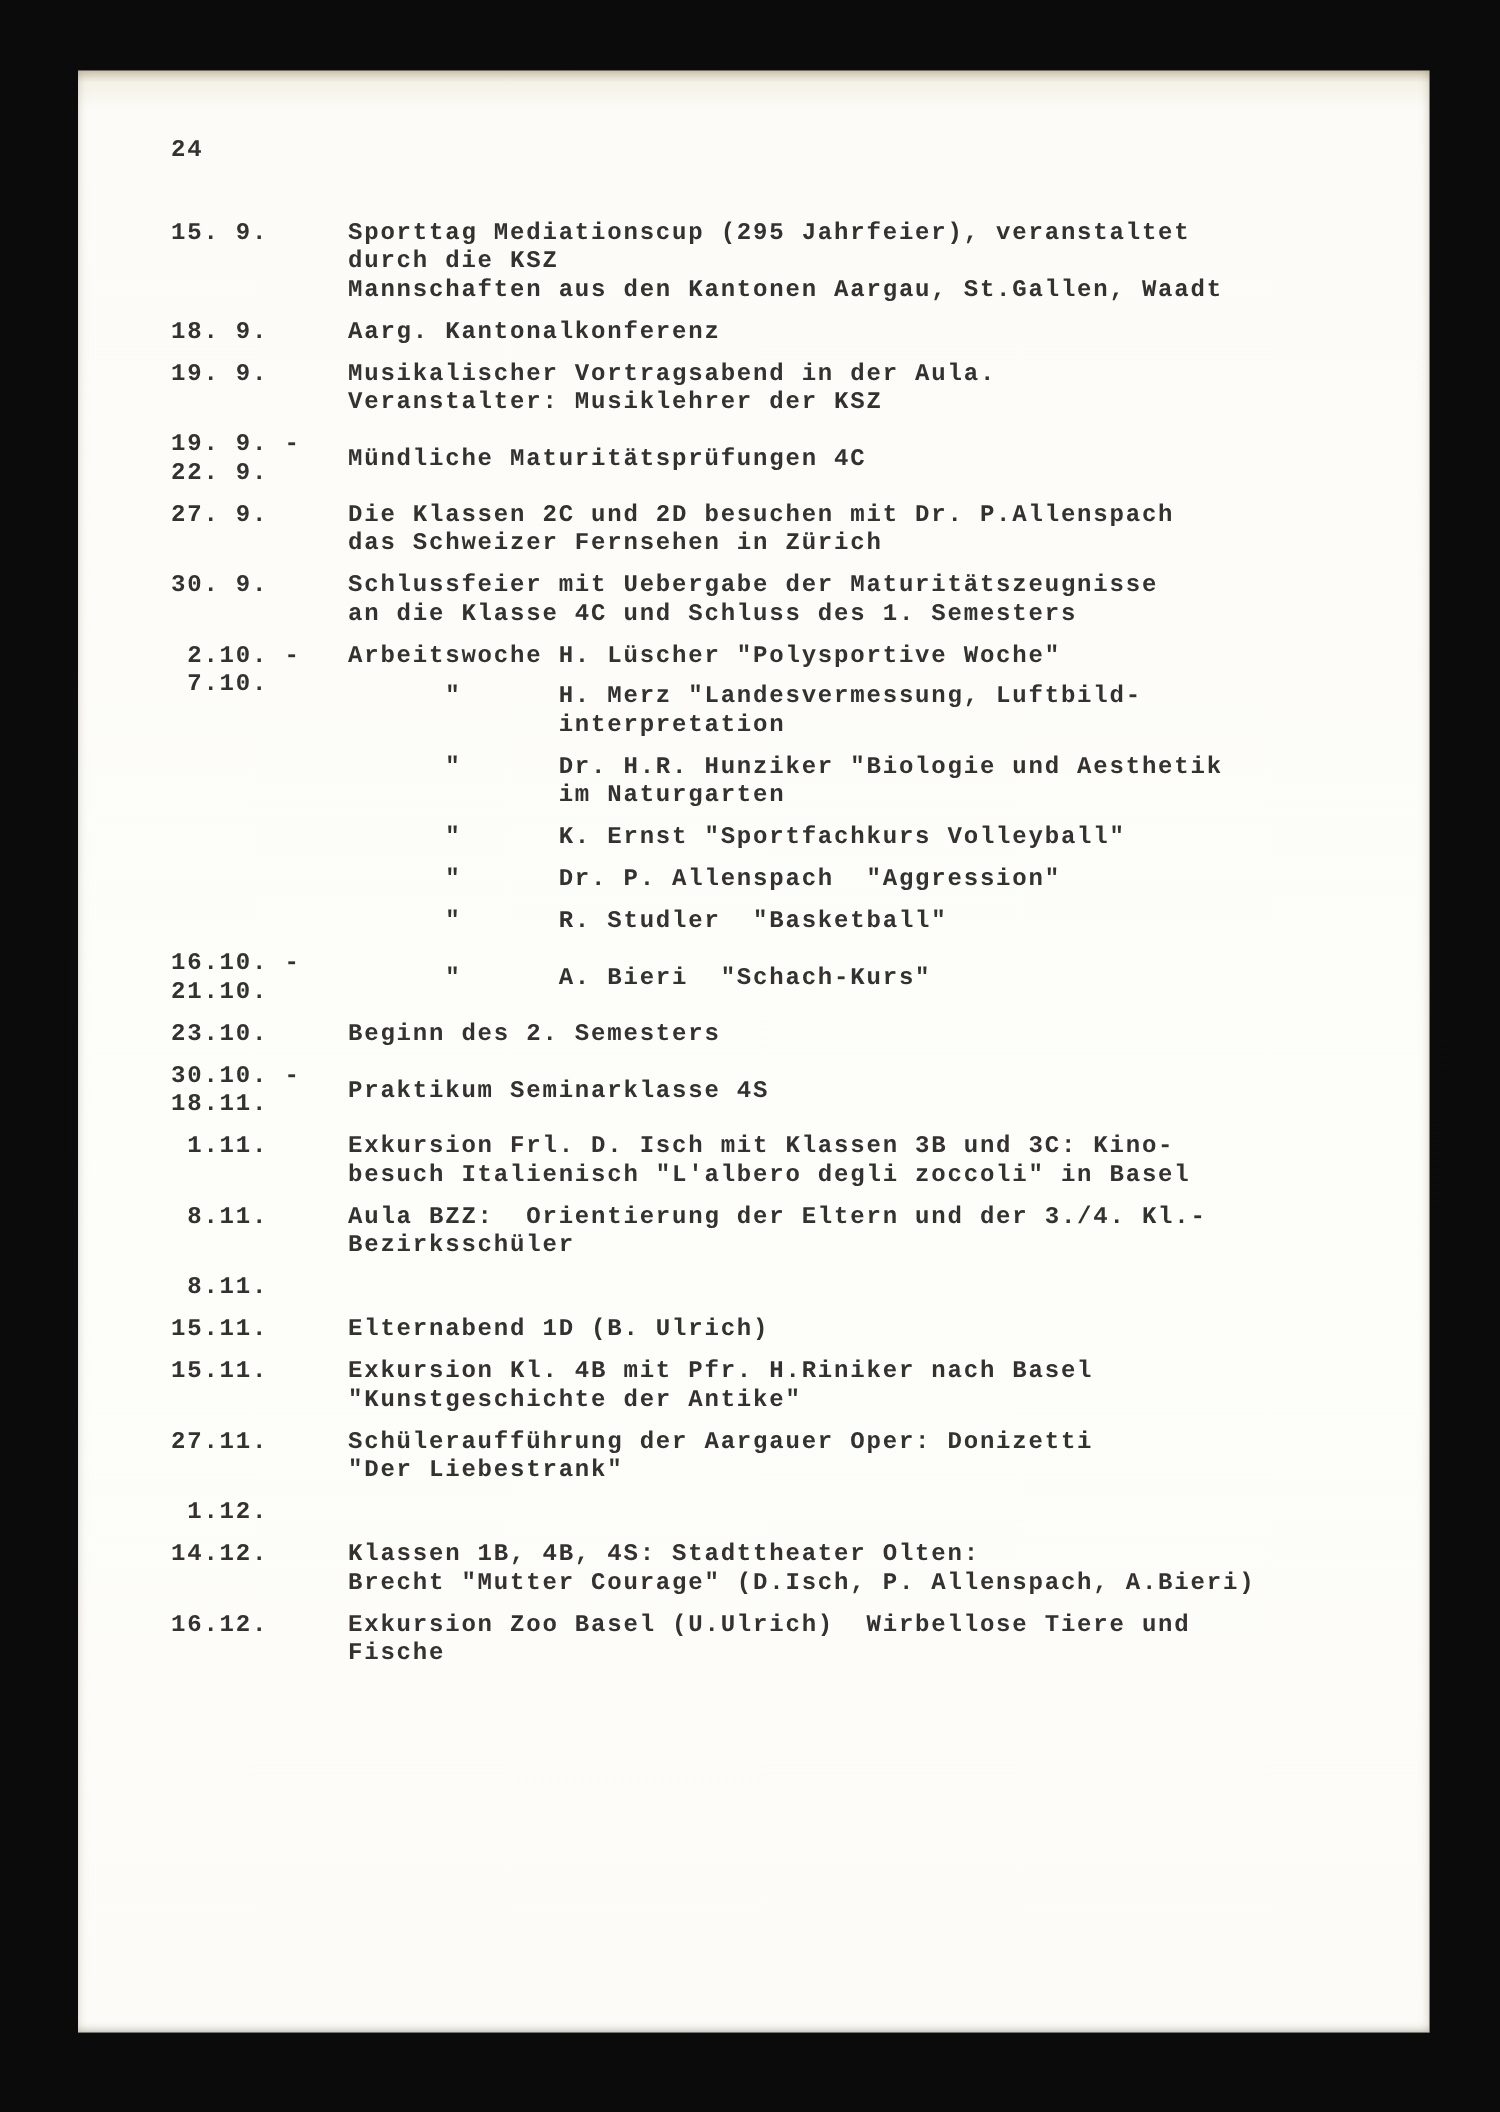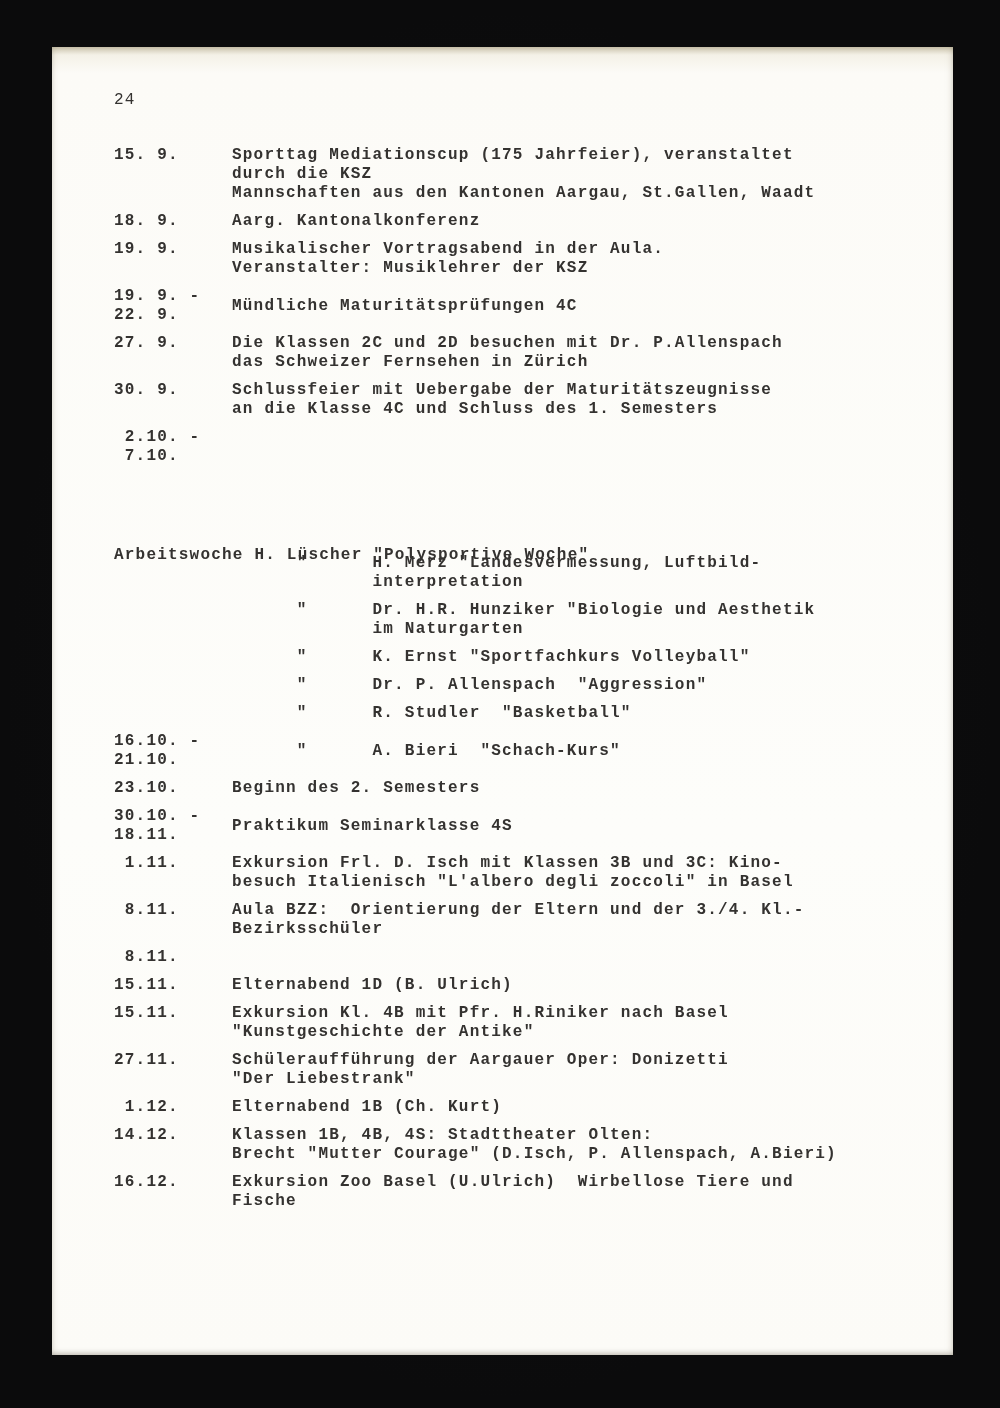--- a/index.html
+++ b/index.html
@@ -44,52 +44,52 @@
     right: 30px;
     font-family: "Liberation Mono", "DejaVu Sans Mono", monospace;
     font-size: 16px;
     line-height: 19px;
     letter-spacing: 1.2px;
     color: var(--ink);
   }
   .page-number {
     white-space: pre;
     margin: 0 0 36px 0;
-    font-weight: normal;
+    font-weight: bold;
   }
   .entries { display: block; }
   .entry {
     display: flex;
     align-items: flex-start;
     margin-top: 9px;
     font-weight: bold;
   }
   .entry:first-child { margin-top: 0; }
   .entry.middle { align-items: center; }
-  .entry.overlap { margin-bottom: -20px; flex-direction: column; }
+  .entry.overlap { margin-bottom: -20px; }
   .entry .date {
     flex: 0 0 118px;
     white-space: pre;
   }
   .entry .text {
     flex: 1 1 auto;
     white-space: pre;
   }
 </style>
 </head>
 <body>
 
 <div class="scan">
   <div class="page">
     <div class="content">
       <div class="page-number">24</div>
       <div class="entries">
           <div class="entry">
             <div class="date">15. 9.</div>
-            <div class="text">Sporttag Mediationscup (175 Jahrfeier), veranstaltet
+            <div class="text">Sporttag Mediationscup (295 Jahrfeier), veranstaltet
 durch die KSZ
 Mannschaften aus den Kantonen Aargau, St.Gallen, Waadt</div>
           </div>
           <div class="entry">
             <div class="date">18. 9.</div>
             <div class="text">Aarg. Kantonalkonferenz</div>
           </div>
           <div class="entry">
             <div class="date">19. 9.</div>
             <div class="text">Musikalischer Vortragsabend in der Aula.
@@ -173,21 +173,20 @@
             <div class="text">Exkursion Kl. 4B mit Pfr. H.Riniker nach Basel
 "Kunstgeschichte der Antike"</div>
           </div>
           <div class="entry">
             <div class="date">27.11.</div>
             <div class="text">Schüleraufführung der Aargauer Oper: Donizetti
 "Der Liebestrank"</div>
           </div>
           <div class="entry">
             <div class="date"> 1.12.</div>
-            <div class="text">Elternabend 1B (Ch. Kurt)</div>
           </div>
           <div class="entry">
             <div class="date">14.12.</div>
             <div class="text">Klassen 1B, 4B, 4S: Stadttheater Olten:
 Brecht "Mutter Courage" (D.Isch, P. Allenspach, A.Bieri)</div>
           </div>
           <div class="entry">
             <div class="date">16.12.</div>
             <div class="text">Exkursion Zoo Basel (U.Ulrich)  Wirbellose Tiere und
 Fische</div>

